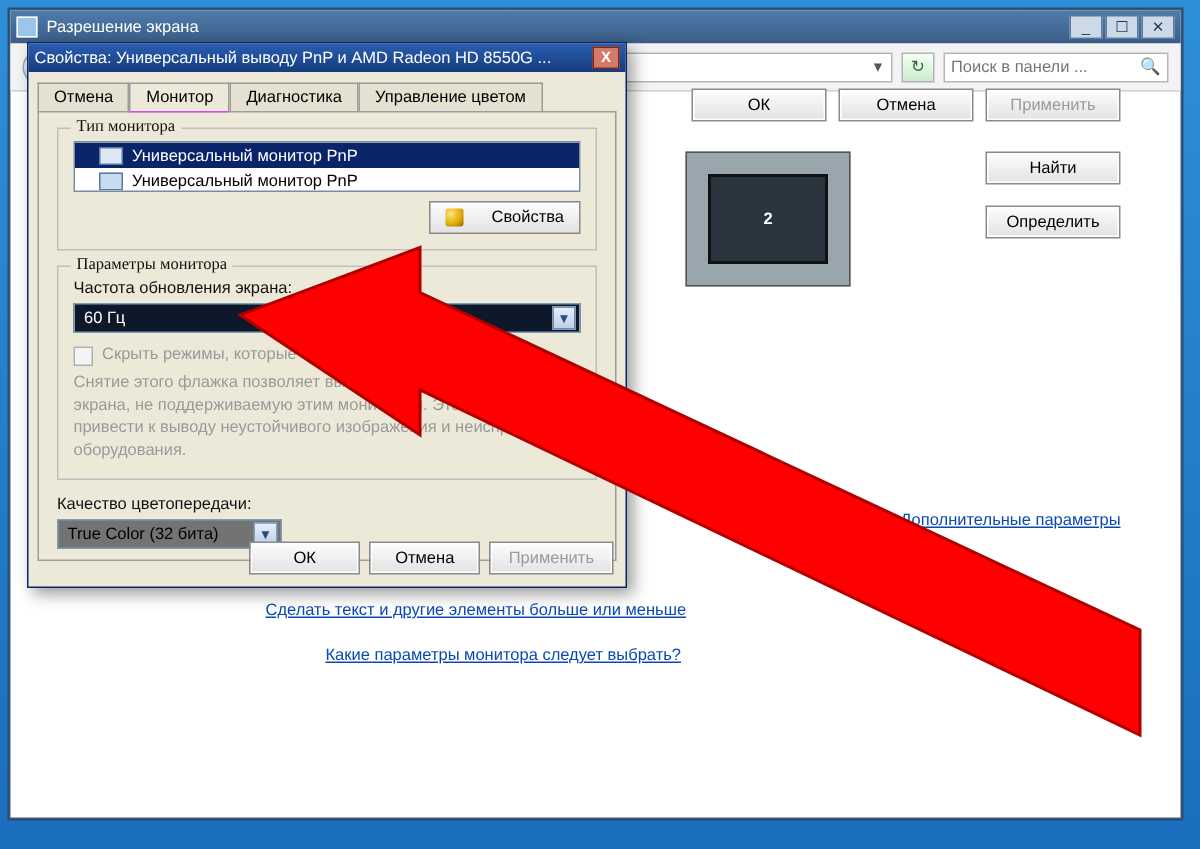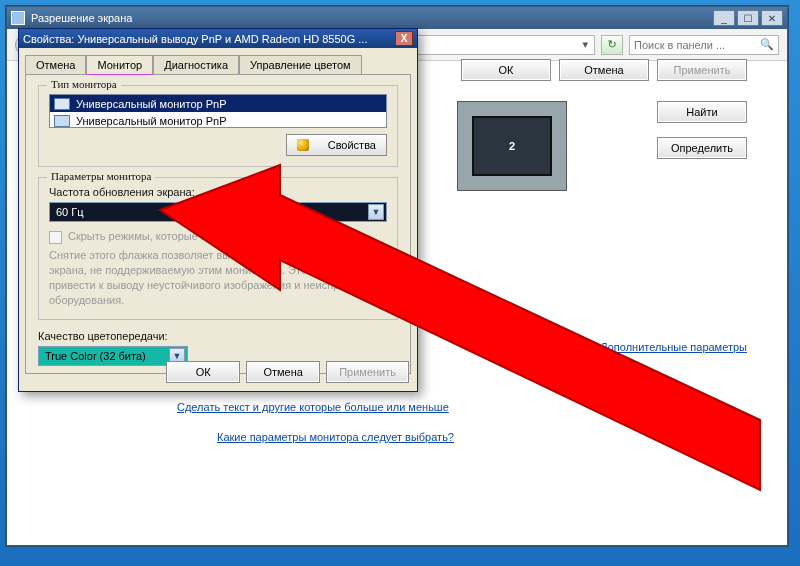--- a/index.html
+++ b/index.html
@@ -42,31 +42,31 @@
 .fd-tabs { display:flex; padding:6px 6px 0 6px; gap:0; }
 .fd-tab { padding:3px 10px; border:1px solid #9c9c9c; border-bottom:none; background:#ece9d8; position:relative; top:1px; color:#000; }
 .fd-tab.active { background:#ece9d8; border-bottom:1px solid #d946ef; z-index:2; }
 .fd-tab:not(.active) { background:#e4e1d0; }
 .fd-panel { margin:0 6px 6px 6px; border:1px solid #9c9c9c; background:#ece9d8; height:300px; padding:10px 12px; position:relative; }
 
 .groupbox { border:1px solid #bfbfbf; padding:8px 10px 10px 10px; margin-bottom:10px; position:relative; }
 .groupbox > .legend { position:absolute; top:-8px; left:8px; background:#ece9d8; padding:0 4px; color:#111;font-family:Liberation Serif, serif; }
 
 .mon-list { border:1px solid #7a8aa0; background:#fff; height:34px; overflow:hidden; }
-.mon-list .row { height:17px; display:flex; align-items:center; padding-left:4px; gap:6px; }
+.mon-list .row { height:17px; display:flex; align-items:center; padding-left:16px; gap:6px; }
 .mon-list .row.sel { background:#0a246a; color:#fff; }
 .mon-list .ico { width:16px; height:12px; background:#c7dcf0; border:1px solid #5c7a99; }
 .mon-list .row.sel .ico { background:#dce8f7; }
 .props-line { display:flex; justify-content:flex-end; margin-top:6px; }
 .props-btn { display:flex; align-items:center; gap:19px; height:22px; padding:0 10px; border:1px solid #8a8a8a; background:linear-gradient(#fdfdfd,#e2e2e2); }
 .shield { width:12px; height:12px; background:radial-gradient(circle at 30% 30%,#ffe27a,#e0a800 60%,#8a6500); border-radius:2px; }
 
 .label { color:#111; margin-bottom:4px; display:block; }
 .dropdown { width:100%; height:20px; border:1px solid #7f9db9; background:#0f172a; color:#fff; display:flex; align-items:center; justify-content:space-between; padding:0 2px 0 6px; }
-.dropdown.light { background:#14b8a6; color:#000; width:150px; }
+.dropdown.light { background:#737373; color:#000; width:150px; }
 .dd-arrow { width:16px; height:16px; background:linear-gradient(#e8eefb,#bcd0ea); border:1px solid #7f9db9; display:flex; align-items:center; justify-content:center; color:#2a4d80; font-size:9px; }
 .chk-line { display:flex; gap:6px; align-items:flex-start; margin-top:8px; color:#9a9a9a; }
 .chk { width:13px; height:13px; border:1px solid #b0b0b0; background:#f4f4f4; flex:none; margin-top:1px; }
 .help-text { color:#9a9a9a; margin-top:4px; line-height:1.35; }
 
 .fd-footer { position:absolute; right:8px; bottom:8px; display:flex; gap:6px; }
 .fd-footer .w7-button { min-width:74px; }
 
 
 .arrow-wrap { position:absolute; left:0; top:0; width:800px; height:566px; pointer-events:none; }
@@ -124,21 +124,21 @@
     </div>
 
     <div class="rear-links">
       <span class="link">Дополнительные параметры</span>
     </div>
 
     <div class="rear-text-line l1">
       <span>й коснитесь P)</span>
     </div>
     <div class="rear-text-line l2">
-      <span class="link">Сделать текст и другие которые больше или меньше</span>
+      <span class="link">Сделать текст и другие элементы больше или меньше</span>
     </div>
     <div class="rear-text-line l3">
       <span class="link">Какие параметры монитора следует выбрать?</span>
     </div>
 
     <div class="rear-footer-btns">
       <div class="w7-button">
           <span>ОК</span>
         </div>
       <div class="w7-button">

